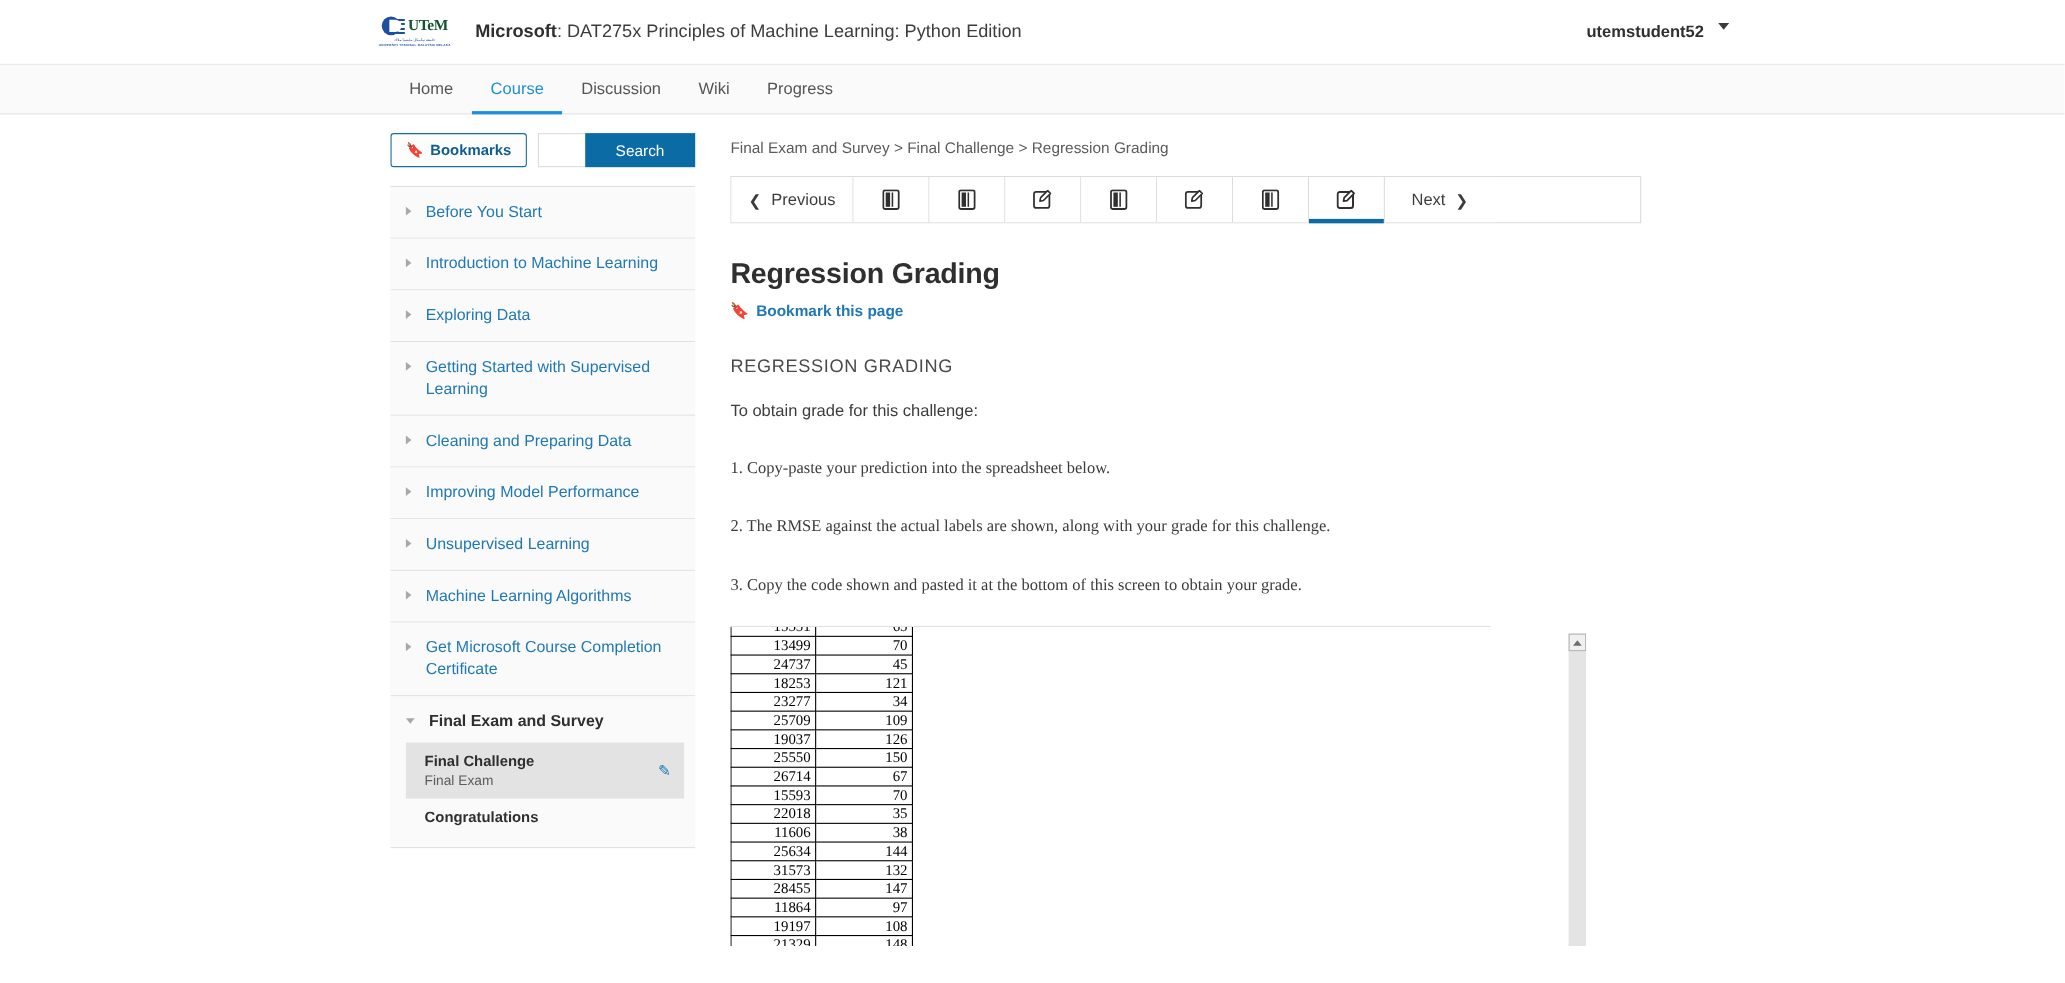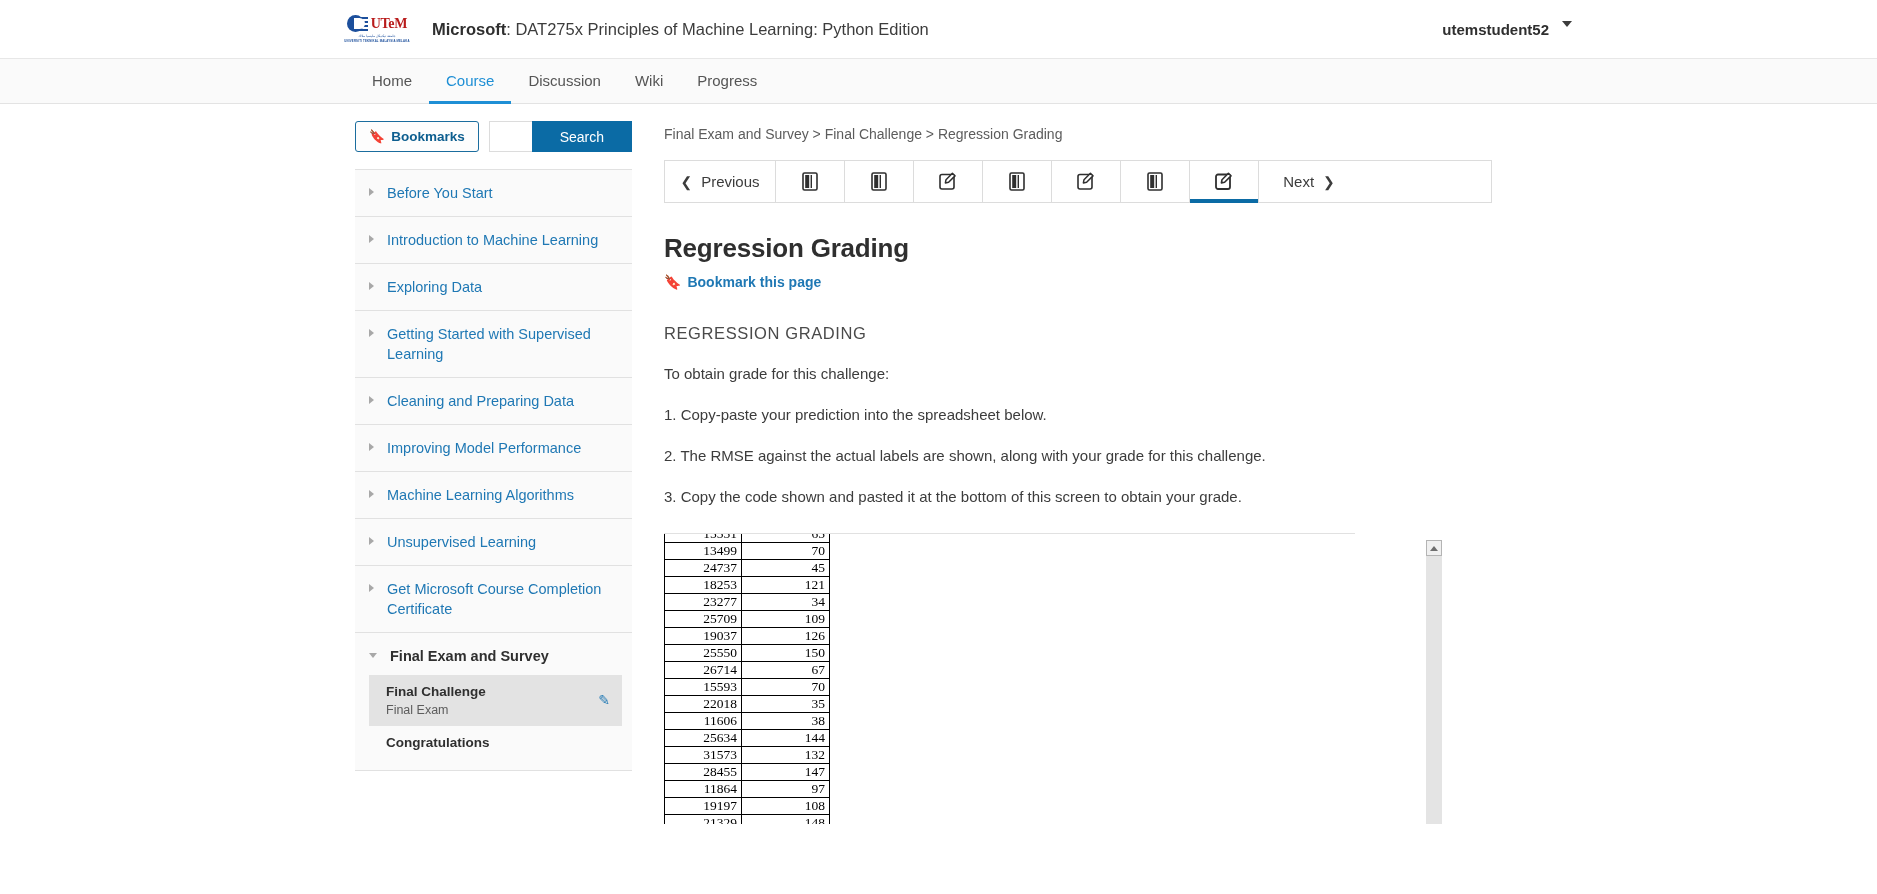--- a/index.html
+++ b/index.html
@@ -51,21 +51,21 @@
   .utem-logo .bars {
     width: 10px; height: 14px;
     margin-left: -6px;
     background: repeating-linear-gradient(to bottom,
        #1c4f9c 0px, #1c4f9c 2px, #fff 2px, #fff 4px);
   }
   .utem-logo .wordmark {
     font-family: "Liberation Serif", serif;
     font-weight: bold;
     font-size: 14px;
-    color: #b91c1c;
+    color: #14532d;
     letter-spacing: -0.3px;
     margin-left: 3px;
     line-height: 1;
   }
   .utem-logo .script {
     font-size: 3.4px;
     color: #1c4f9c;
     margin-top: 2px;
     letter-spacing: 0.2px;
     white-space: nowrap;
@@ -291,21 +291,21 @@
     margin-top: 34px;
     font-size: 16.5px;
     color: #4a4a4a;
     letter-spacing: 0.6px;
   }
   .para {
     margin-top: 22px;
     font-size: 15px;
     color: #3c3c3c;
   }
-  .para.step { margin-top: 24px; }
+  .para.step { margin-top: 36px; font-family: Liberation Serif, serif; }
 
   .divider {
     margin-top: 28px;
     border-top: 1px solid #e1e1e1;
     width: 691px;
   }
 
   
   .sheet-wrap {
     width: 778px;
@@ -418,25 +418,25 @@
       <div class="chapter">
         <span class="tri"></span>
         <span class="chapter-label">Cleaning and Preparing Data</span>
       </div>
       <div class="chapter">
         <span class="tri"></span>
         <span class="chapter-label">Improving Model Performance</span>
       </div>
       <div class="chapter">
         <span class="tri"></span>
+        <span class="chapter-label">Unsupervised Learning</span>
+      </div>
+      <div class="chapter">
+        <span class="tri"></span>
         <span class="chapter-label">Machine Learning Algorithms</span>
-      </div>
-      <div class="chapter">
-        <span class="tri"></span>
-        <span class="chapter-label">Unsupervised Learning</span>
       </div>
 
       <div class="chapter">
         <span class="tri"></span>
         <span class="chapter-label">Get Microsoft Course Completion Certificate</span>
       </div>
 
       <div class="chapter expanded">
         <div class="head">
           <span class="tri open"></span>

